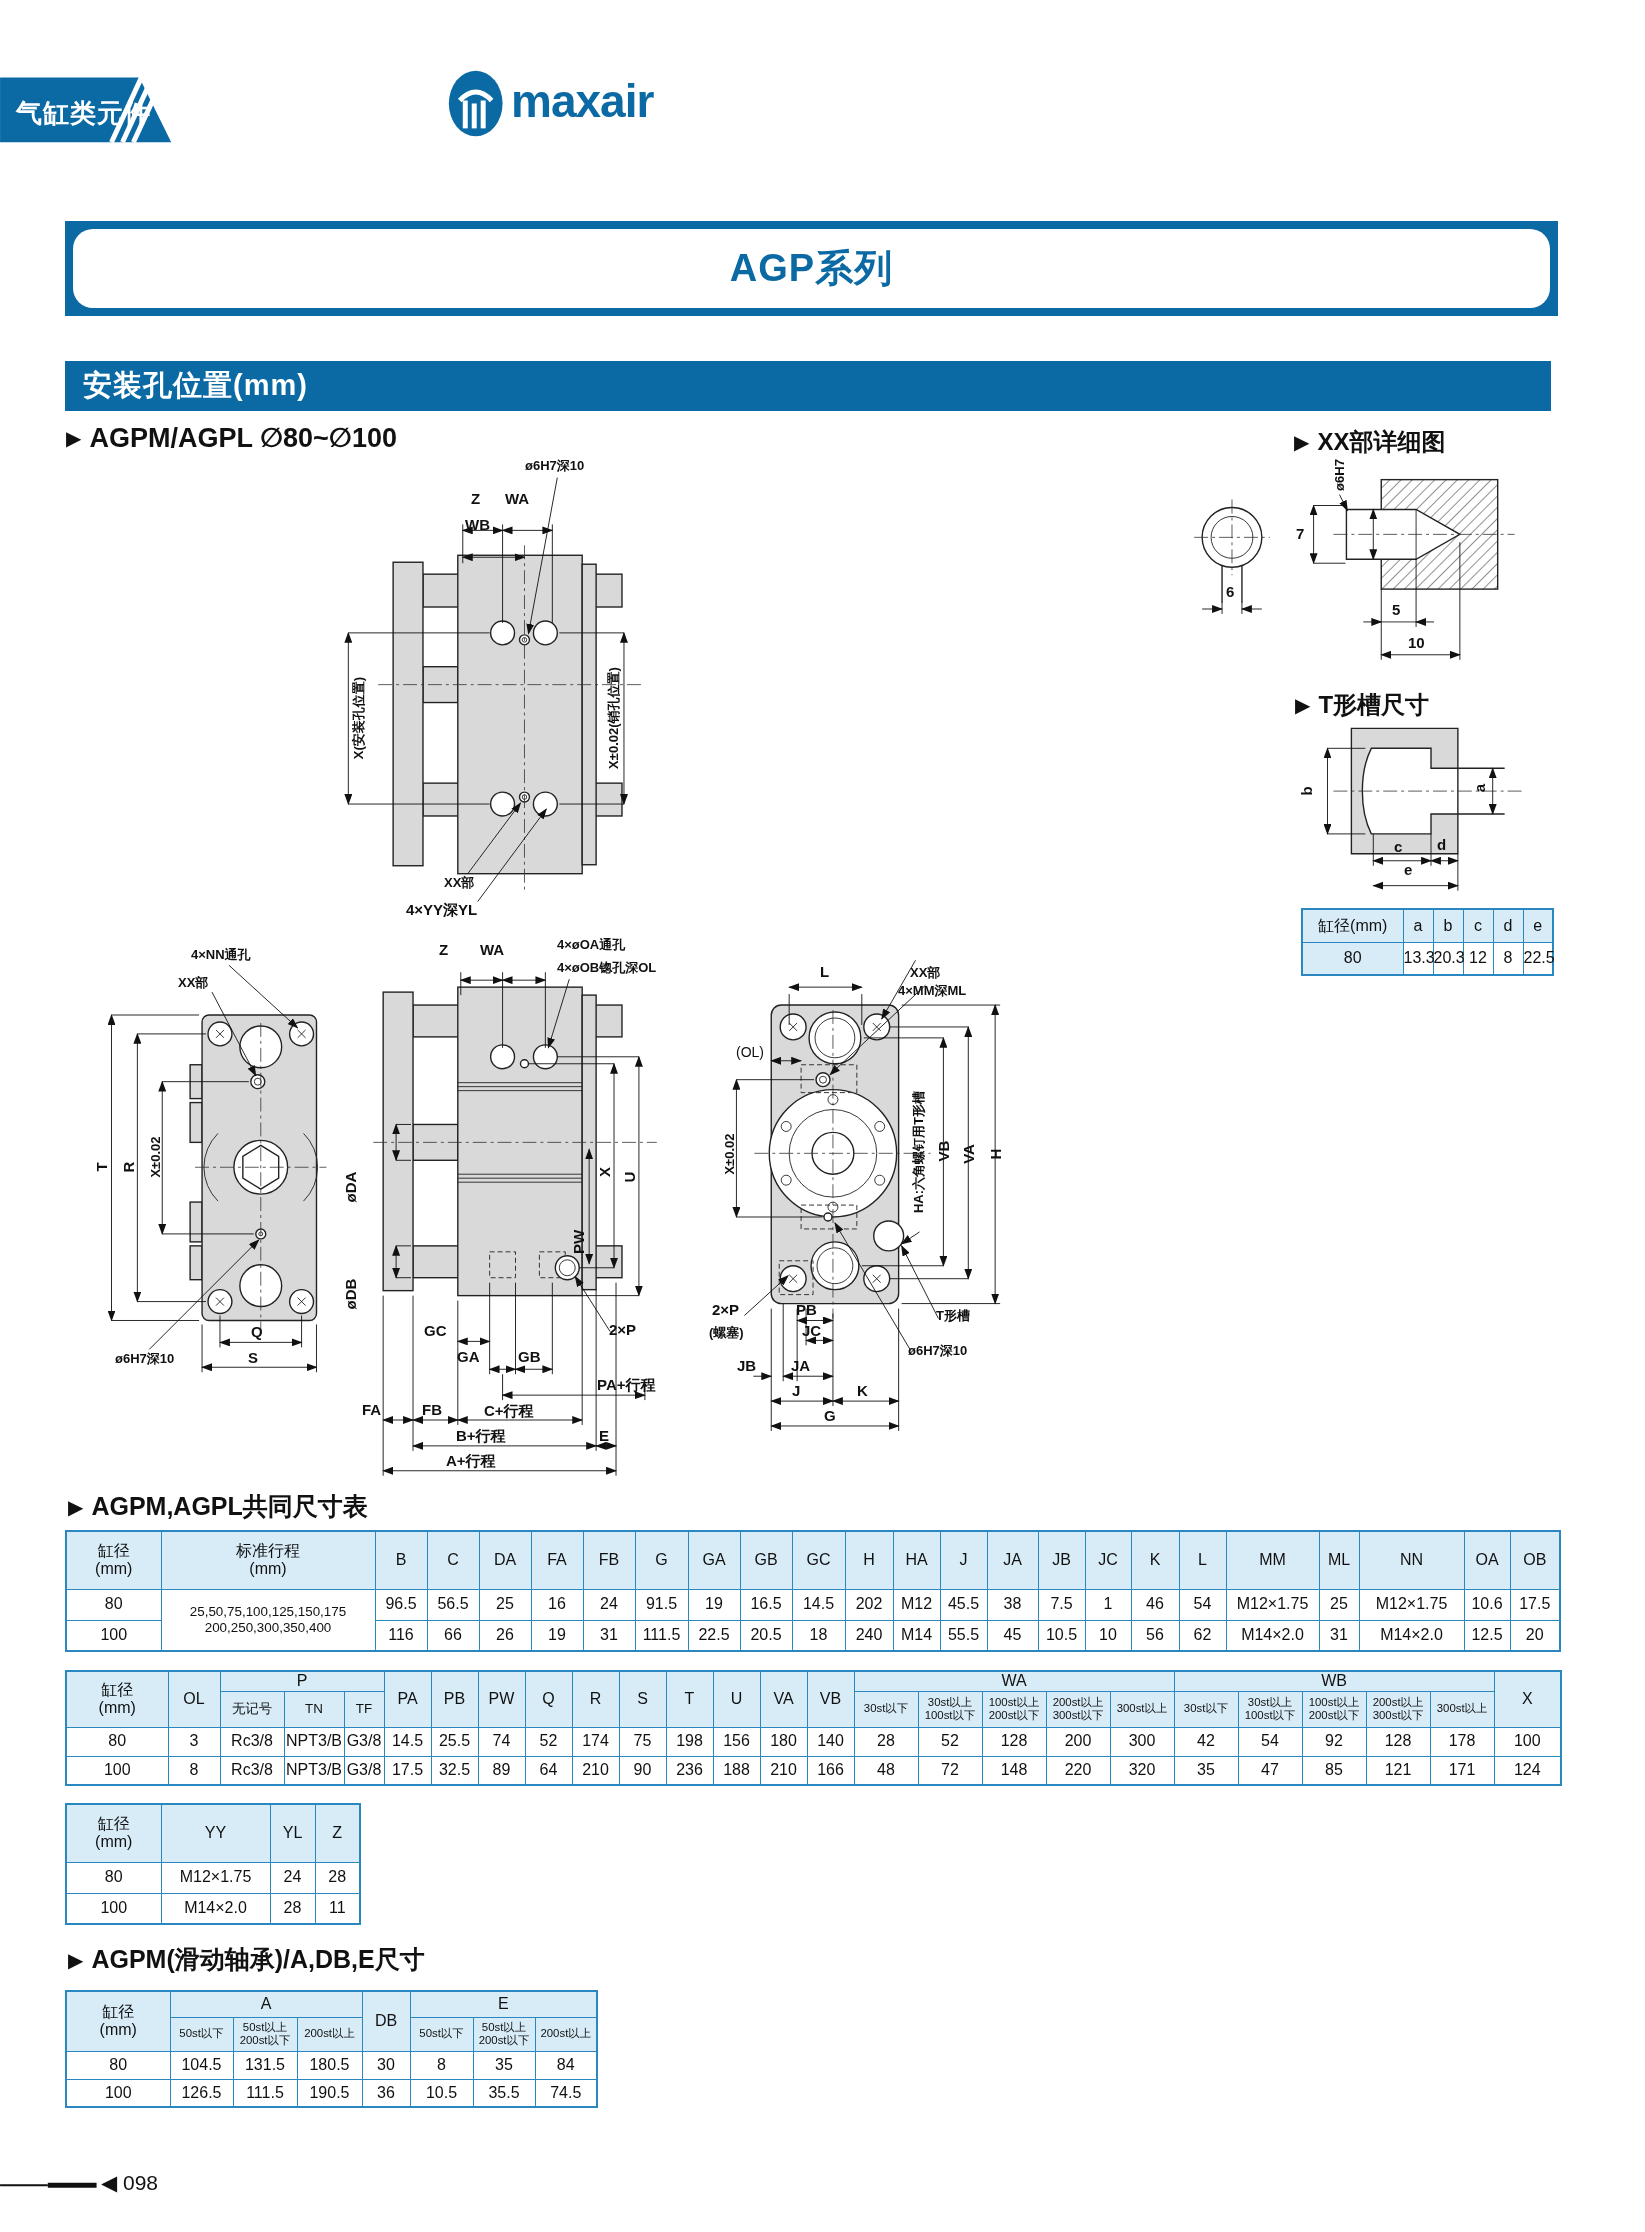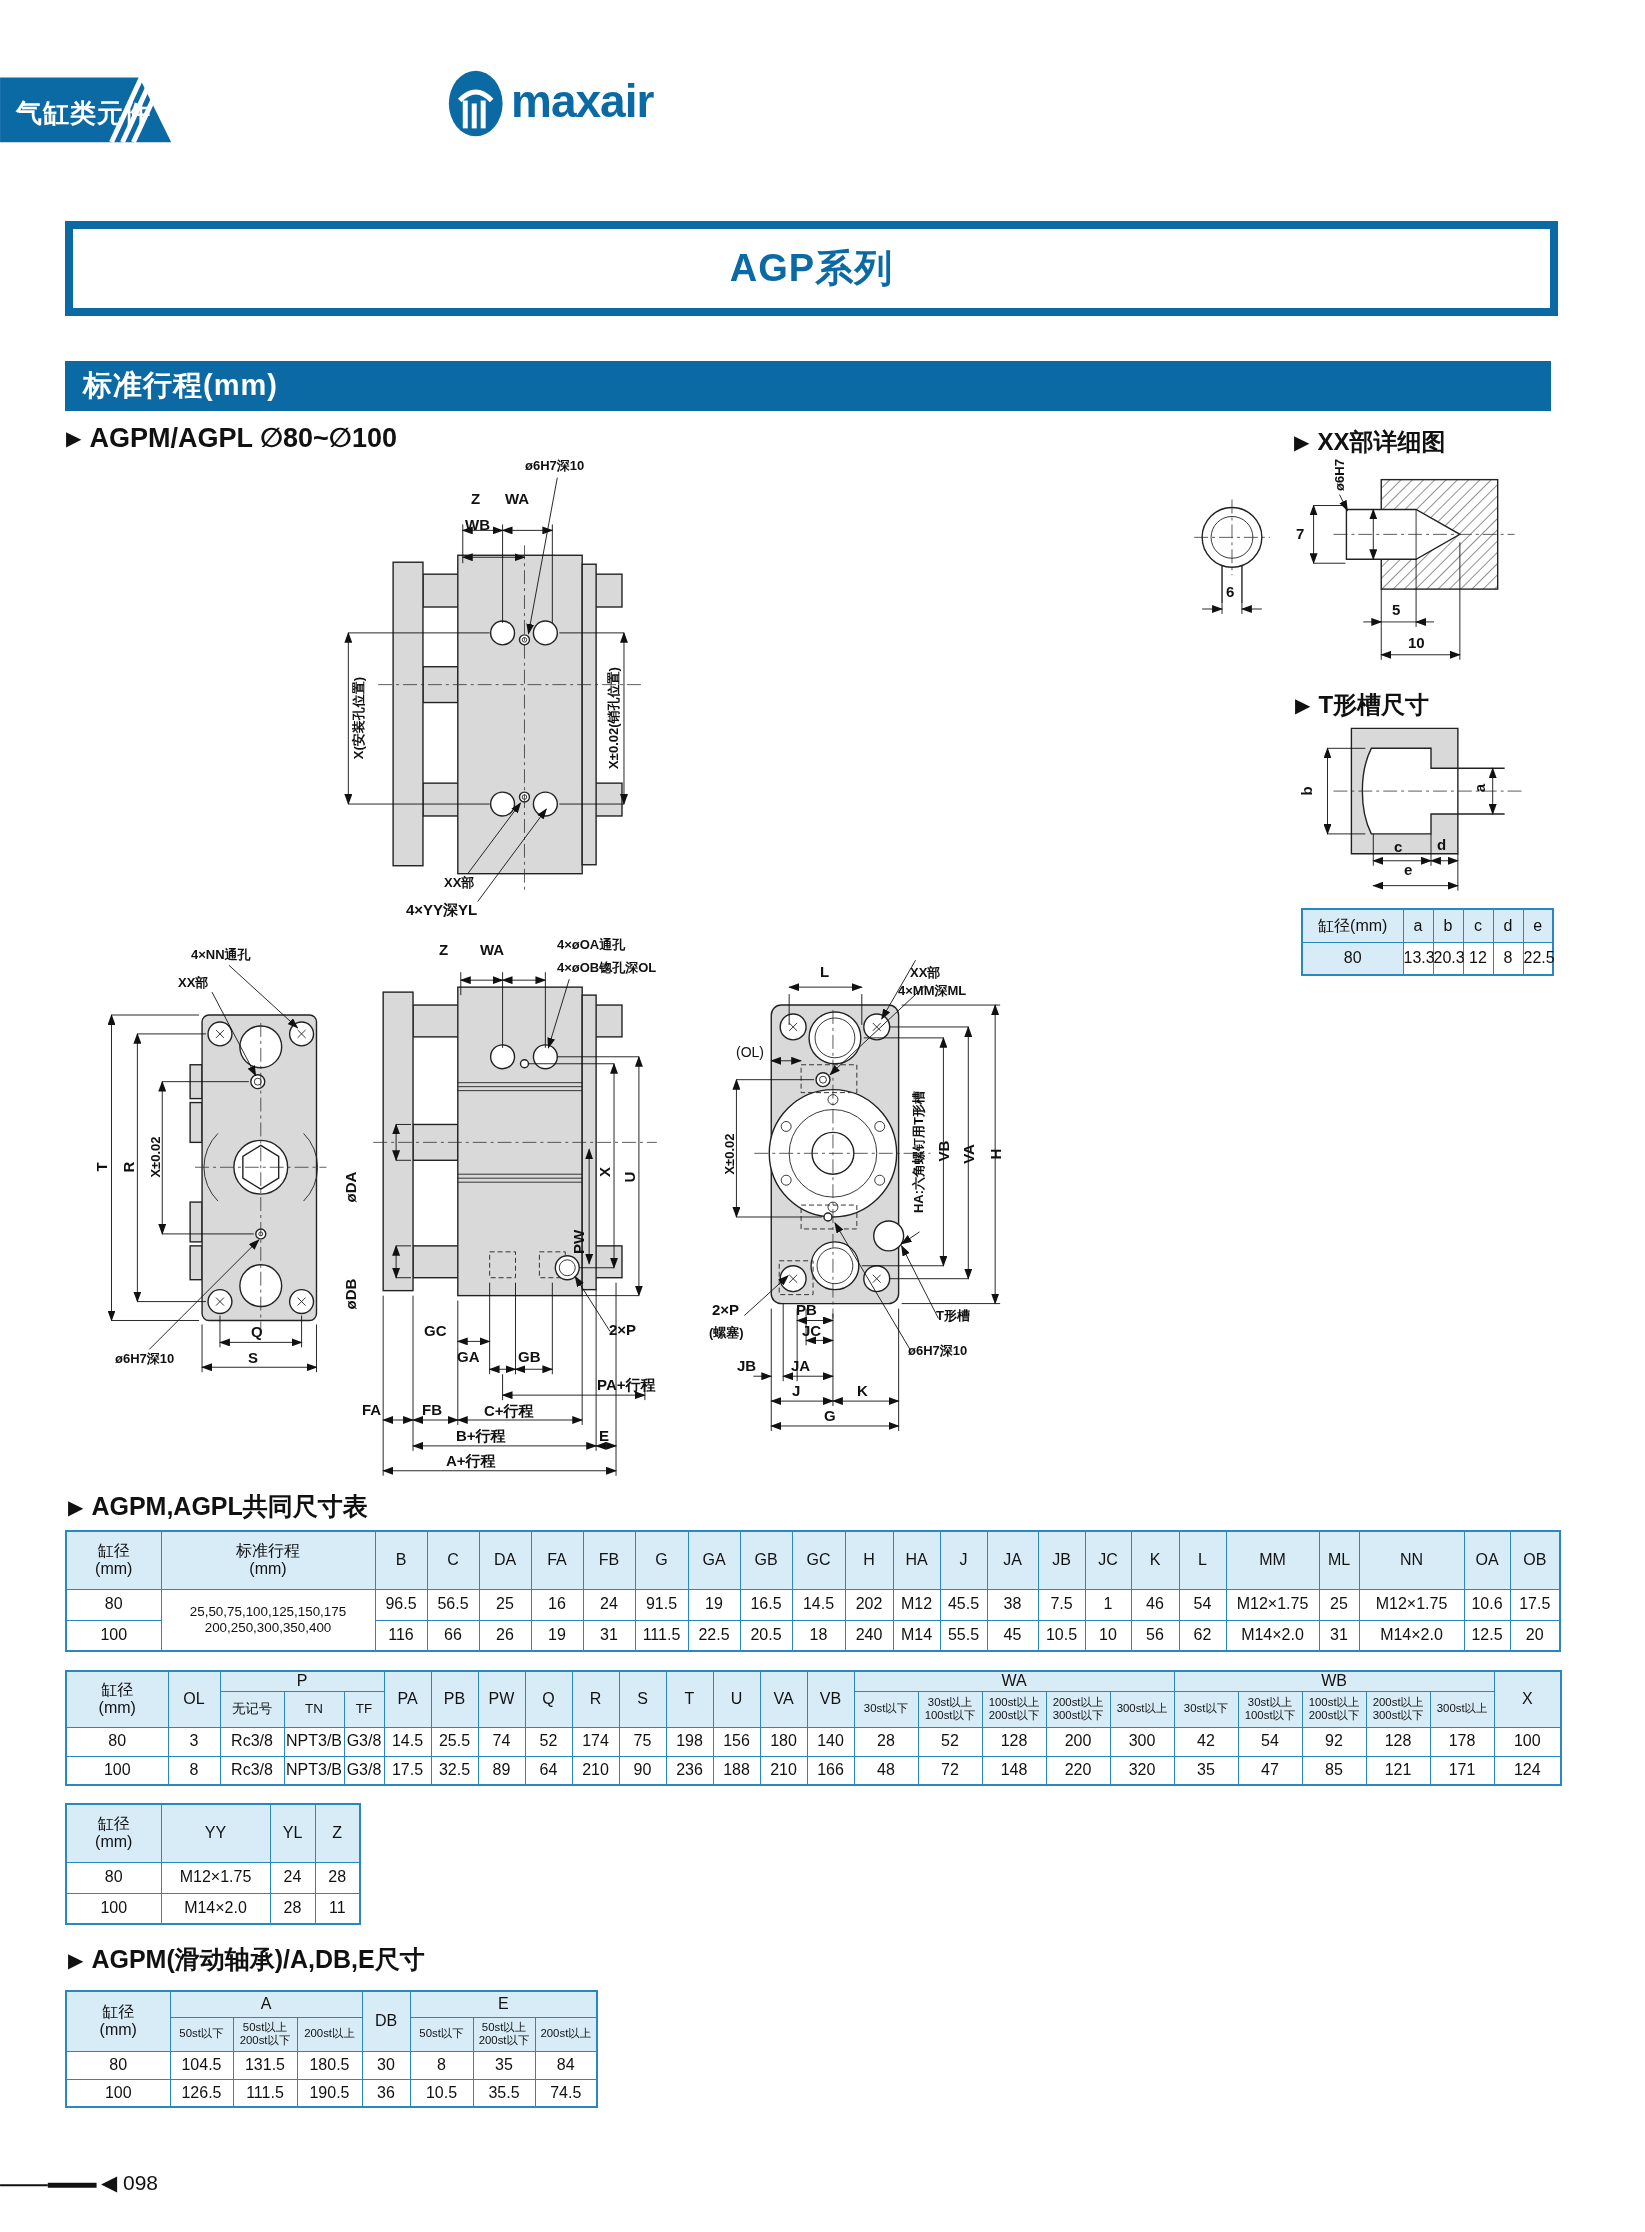--- a/index.html
+++ b/index.html
@@ -6,21 +6,21 @@
   body{width:1646px;height:2233px;position:relative;background:#ffffff;
        font-family:"Liberation Sans","DejaVu Sans",sans-serif;color:#111;}
   .abs{position:absolute;}
   
   .side-tab-text{position:absolute;left:16px;top:96px;color:#fff;font-size:26px;font-weight:700;letter-spacing:1px;}
   .brand-word{position:absolute;left:511px;top:74px;color:#0b6aa4;font-size:46px;font-weight:700;letter-spacing:-1px;}
   .title-row{position:absolute;left:65px;top:221px;width:1493px;height:95px;background:#0b6aa4;display:flex;}
   .title-main{width:886px;display:flex;align-items:center;justify-content:center;
               color:#fff;font-size:40px;font-weight:700;letter-spacing:2px;}
   .series-box{flex:1;margin:8px;background:#fff;display:flex;align-items:center;justify-content:center;
-              color:#0b6aa4;font-size:38px;font-weight:700;letter-spacing:1px;}
+              color:#0b6aa4;font-size:38px;font-weight:700;letter-spacing:1px;border-radius:20px;}
   .section-bar{position:absolute;left:65px;top:361px;width:1486px;height:50px;background:#0b6aa4;
                display:flex;align-items:center;}
   .section-bar span{color:#fff;font-size:29px;font-weight:700;margin-left:18px;letter-spacing:1px;}
   .ptr-label{position:absolute;display:flex;align-items:center;gap:8px;font-weight:700;color:#111;}
   .ptr-label .tri{font-size:20px;line-height:1;}
   .lab-big{font-size:27px;} .lab-mid{font-size:25px;} .lab-sml{font-size:24px;}
   
   .dl{position:absolute;font-size:15px;font-weight:700;white-space:nowrap;color:#111;}
   .dls{position:absolute;font-size:13px;font-weight:700;white-space:nowrap;color:#111;}
   .dln{position:absolute;font-size:14px;font-weight:400;white-space:nowrap;color:#111;text-align:center;}
@@ -299,21 +299,21 @@
 </svg>
 
 <span class="side-tab-text">气缸类元件</span>
 <span class="brand-word">maxair</span>
 
 <div class="title-row">
   <div class="series-box">AGP系列</div>
 </div>
 
 <div class="section-bar">
-  <span>标准行程(mm)</span>
+  <span>安装孔位置(mm)</span>
 </div>
 
 <div class="ptr-label lab-big" style="left:66px;top:422px;">
   <span class="tri">▶</span>
   <span>AGPM/AGPL ∅80~∅100</span>
 </div>
 <div class="ptr-label lab-sml" style="left:1294px;top:426px;">
   <span class="tri">▶</span>
   <span>XX部详细图</span>
 </div>

